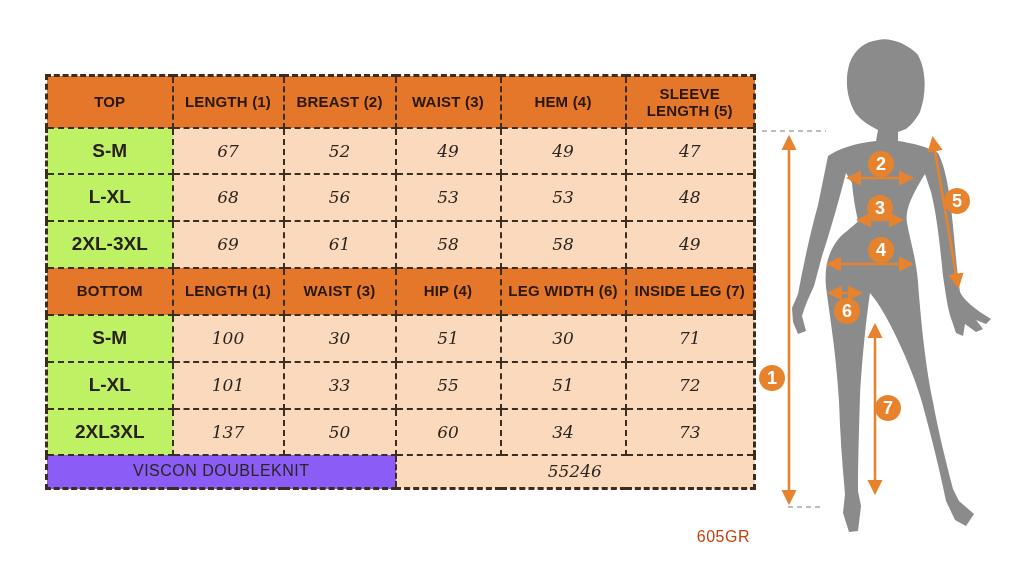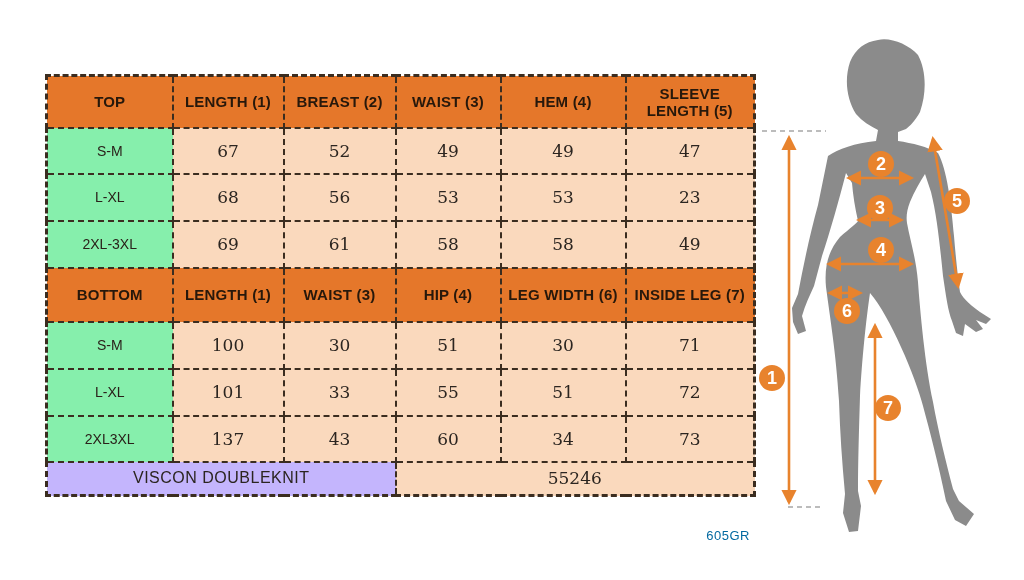--- a/index.html
+++ b/index.html
@@ -15,32 +15,32 @@
     border:2px dashed #3b2d20;
     text-align:center;vertical-align:middle;
     padding:0 4px;color:#2a211a;
   }
   .size-table{border:3px dashed #3b2d20;}
   td.hdr{
     background:#e5772a;font-weight:bold;font-size:15px;
     letter-spacing:.2px;color:#27180b;line-height:1.15;
   }
   td.lbl{
-    background:#86efac;font-weight:normal;font-size:14px;color:#2a211a;
+    background:#bef264;font-weight:bold;font-size:19px;color:#2a211a;
   }
   td.val{
     background:#fad9bd;font-family:"DejaVu Serif", serif;
-    font-size:17px;color:#2b2520;
+    font-size:17px;color:#2b2520;font-style:italic;
   }
   td.fab{
-    background:#c4b5fd;font-size:16px;color:#2b2520;letter-spacing:.5px;
+    background:#8b5cf6;font-size:16px;color:#2b2520;letter-spacing:.5px;
   }
   .footnote{
     position:absolute;left:42px;top:528px;width:708px;text-align:right;
-    font-size:13px;color:#0369a1;letter-spacing:.5px;
+    font-size:16px;color:#c2410c;letter-spacing:.5px;
   }
   .figure-wrap{position:absolute;left:750px;top:0;width:274px;height:580px;}
   .arrow{stroke:#e8832d;stroke-width:2.6;fill:none;}
   .guide{stroke:#bcbcbc;stroke-width:2;stroke-dasharray:5 4;fill:none;}
   .badge{fill:#e8832d;}
   .badge-num{
     fill:#ffffff;font-family:"Liberation Sans",sans-serif;
     font-size:18px;font-weight:bold;text-anchor:middle;
   }
 </style>
@@ -72,31 +72,31 @@
     <td class="val">49</td>
     <td class="val">49</td>
     <td class="val">47</td>
   </tr>
   <tr style="height:47px">
     <td class="lbl">L-XL</td>
     <td class="val">68</td>
     <td class="val">56</td>
     <td class="val">53</td>
     <td class="val">53</td>
-    <td class="val">23</td>
+    <td class="val">48</td>
   </tr>
   <tr style="height:47px">
     <td class="lbl">2XL-3XL</td>
     <td class="val">69</td>
     <td class="val">61</td>
     <td class="val">58</td>
     <td class="val">58</td>
     <td class="val">49</td>
   </tr>
-  <tr style="height:54px">
+  <tr style="height:47px">
     <td class="hdr">BOTTOM</td>
     <td class="hdr">LENGTH (1)</td>
     <td class="hdr">WAIST (3)</td>
     <td class="hdr">HIP (4)</td>
     <td class="hdr">LEG WIDTH (6)</td>
     <td class="hdr">INSIDE LEG (7)</td>
   </tr>
   <tr style="height:47px">
     <td class="lbl">S-M</td>
     <td class="val">100</td>
@@ -109,21 +109,21 @@
     <td class="lbl">L-XL</td>
     <td class="val">101</td>
     <td class="val">33</td>
     <td class="val">55</td>
     <td class="val">51</td>
     <td class="val">72</td>
   </tr>
   <tr style="height:46px">
     <td class="lbl">2XL3XL</td>
     <td class="val">137</td>
-    <td class="val">43</td>
+    <td class="val">50</td>
     <td class="val">60</td>
     <td class="val">34</td>
     <td class="val">73</td>
   </tr>
   <tr style="height:34px">
     <td class="fab" colspan="3">VISCON DOUBLEKNIT</td>
     <td class="val" colspan="3">55246</td>
   </tr>
 </tbody>
   </table>

